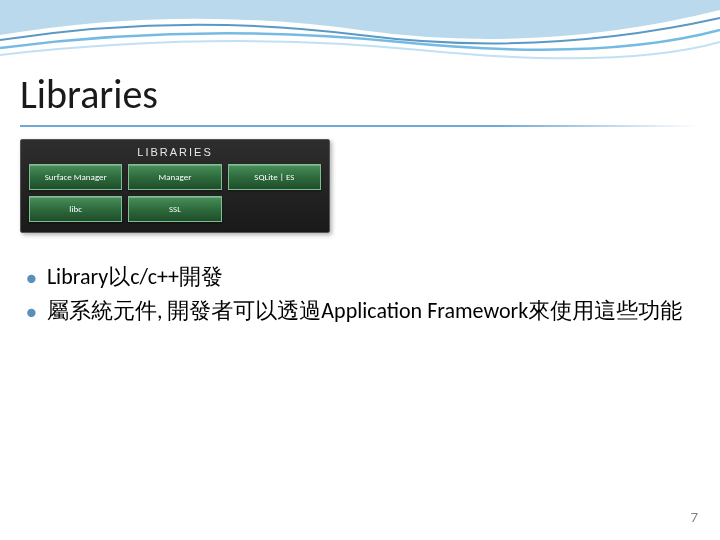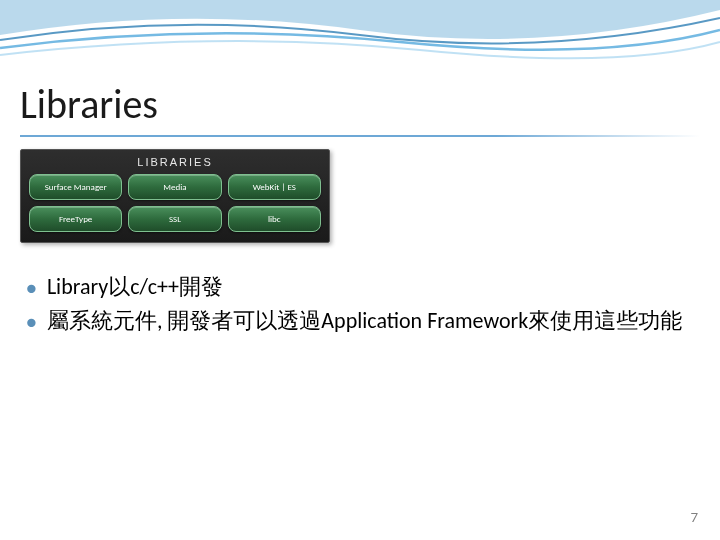--- a/index.html
+++ b/index.html
@@ -15,21 +15,21 @@
   .wave-header {
     position: absolute;
     top: 0;
     left: 0;
     width: 720px;
     height: 70px;
     pointer-events: none;
   }
   .content {
     position: absolute;
-    top: 80px;
+    top: 70px;
     left: 20px;
     right: 20px;
   }
   .slide-title {
     font-size: 40px;
     font-weight: 400;
     color: #1a1a1a;
     margin-bottom: 6px;
     padding-left: 0;
   }
@@ -58,21 +58,21 @@
     font-family: "Arial", sans-serif;
   }
   .lib-grid {
     display: grid;
     grid-template-columns: repeat(3, 1fr);
     gap: 6px;
   }
   .lib-cell {
     background: linear-gradient(to bottom, #4a8f5c 0%, #2e6b3d 50%, #1f4d2a 100%);
     border: 1px solid #7fc090;
-    border-radius: 8px;
+    border-radius: 0;
     color: #fff;
     font-size: 9px;
     height: 26px;
     display: flex;
     align-items: center;
     justify-content: center;
     text-align: center;
     line-height: 1.1;
     padding: 0 2px;
     box-shadow: inset 0 1px 0 rgba(255,255,255,0.25), 0 1px 2px rgba(0,0,0,0.5);
@@ -117,25 +117,24 @@
 </svg>
 
 <div class="content">
   <h1 class="slide-title">Libraries</h1>
   <div class="title-underline"></div>
 
   <div class="lib-panel">
     <div class="lib-panel-title">Libraries</div>
     <div class="lib-grid">
       <div class="lib-cell">Surface Manager</div>
-      <div class="lib-cell">Media</div>
-      <div class="lib-cell">WebKit | ES</div>
-      <div class="lib-cell">FreeType</div>
+      <div class="lib-cell">Manager</div>
+      <div class="lib-cell">SQLite | ES</div>
+      <div class="lib-cell">libc</div>
       <div class="lib-cell">SSL</div>
-      <div class="lib-cell">libc</div>
     </div>
   </div>
 
   <div class="bullets">
     <div class="bullet-item">
       <span class="bullet-dot">●</span>
       <span class="bullet-text">Library以c/c++開發</span>
     </div>
     <div class="bullet-item">
       <span class="bullet-dot">●</span>

